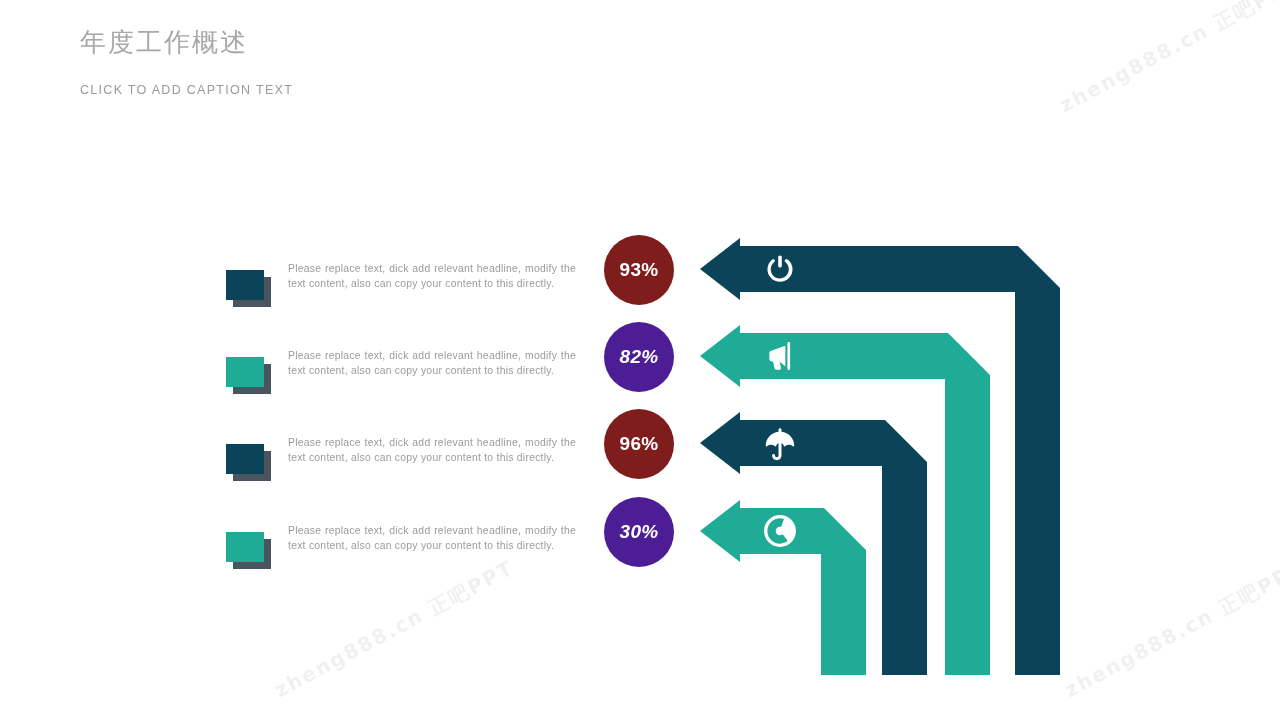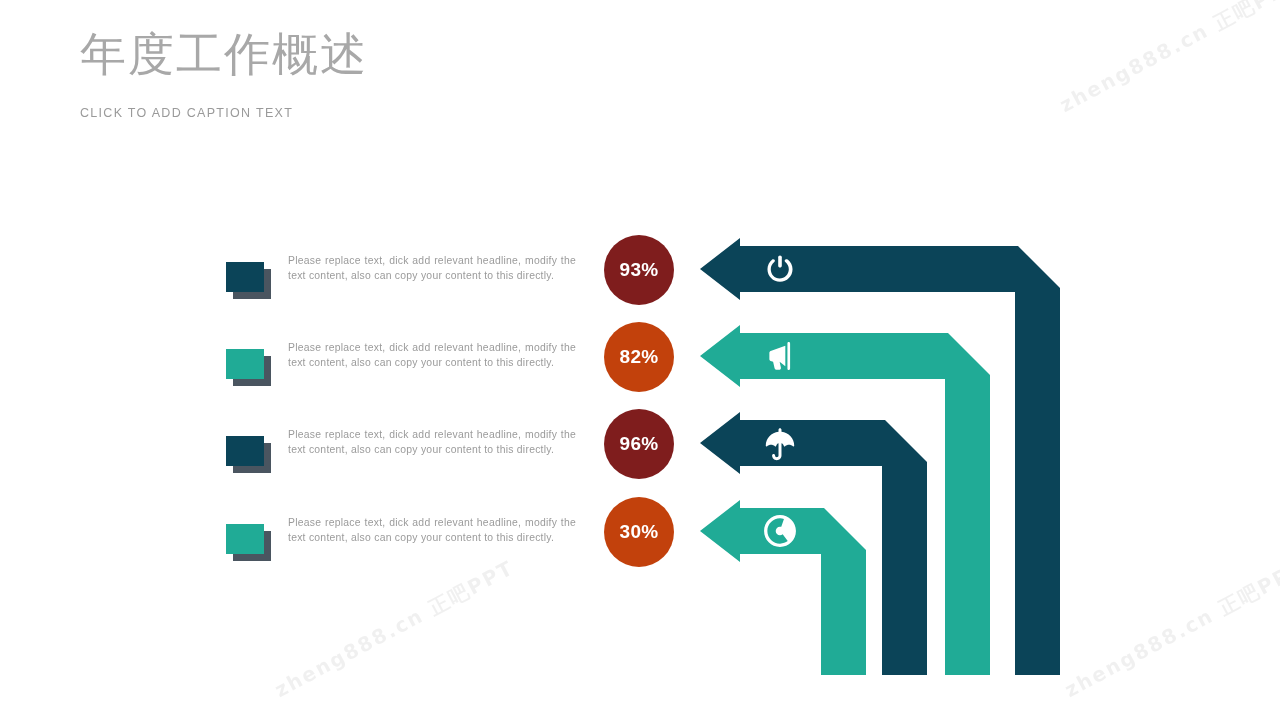--- a/index.html
+++ b/index.html
@@ -6,31 +6,31 @@
   html,body{ background:#ffffff; }
   body{
     width:1280px; height:720px; position:relative; overflow:hidden;
     font-family:"Liberation Sans", sans-serif;
     background:#ffffff;
   }
 
   
   #title-block{ position:absolute; left:80px; top:28px; }
   #page-title{
-    font-size:46px; color:#a8a8a8; font-weight:400;
+    font-size:26px; color:#a8a8a8; font-weight:400;
     letter-spacing:2px; line-height:1.15;
     font-family:"DejaVu Sans", sans-serif;
   }
   #page-subtitle{
     margin-top:25px; font-size:12.5px; color:#9a9a9a;
     letter-spacing:1.3px; font-weight:400;
   }
 
   
-  #desc-list{ position:absolute; left:0; top:8px; width:600px; height:592px; }
+  #desc-list{ position:absolute; left:0; top:16px; width:600px; height:592px; }
   .desc-row{ position:absolute; left:226px; width:360px; height:60px; }
   .desc-row.r0{ top:246px; }
   .desc-row.r1{ top:333px; }
   .desc-row.r2{ top:420px; }
   .desc-row.r3{ top:508px; }
 
   .sq-wrap{ position:absolute; left:0; top:8px; width:46px; height:38px; }
   .sq-shadow{
     position:absolute; left:7px; top:7px; width:38px; height:30px;
     background:#4a5560;
@@ -47,21 +47,21 @@
     text-align:justify; letter-spacing:.25px;
   }
 
   
   .pct-circle{
     position:absolute; width:70px; height:70px; border-radius:50%;
     display:flex; align-items:center; justify-content:center;
     color:#ffffff; font-size:19px; font-weight:bold; letter-spacing:.3px;
   }
   .pct-circle.dark{ background:#7f1d1d; }
-  .pct-circle.green{ background:#c2410c; }
+  .pct-circle.green{ background:#4c1d95;font-style:italic; }
   .pct-circle.c0{ left:604px; top:235px; }
   .pct-circle.c1{ left:604px; top:322px; }
   .pct-circle.c2{ left:604px; top:409px; }
   .pct-circle.c3{ left:604px; top:497px; }
 
   
   #arrow-diagram{
     position:absolute; left:690px; top:228px; width:390px; height:460px;
   }
   #arrow-diagram svg{ display:block; }

